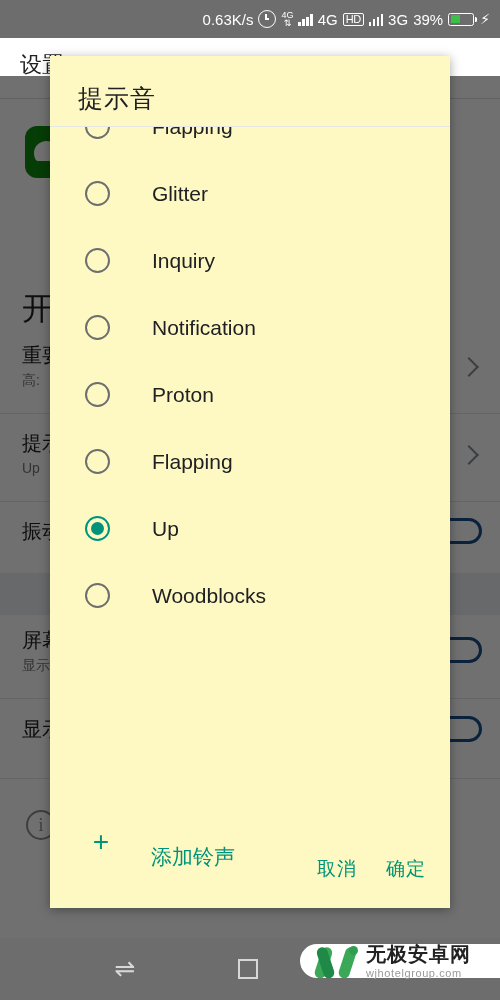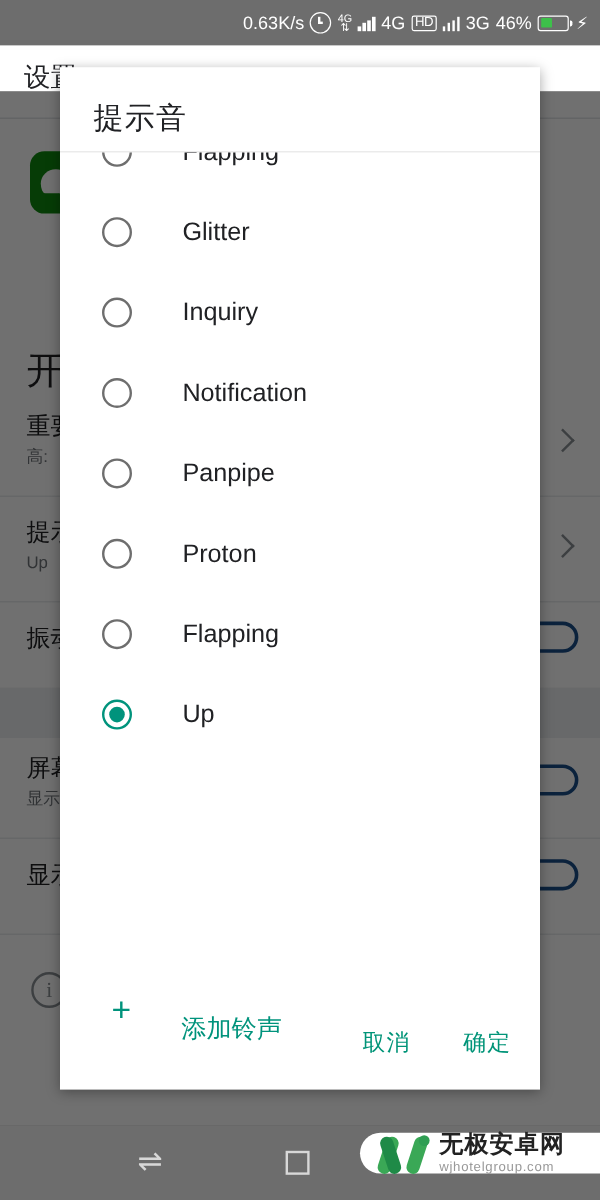--- a/index.html
+++ b/index.html
@@ -104,21 +104,21 @@
     font-size:18px;text-align:center;line-height:26px;font-family:"Liberation Serif",serif;
   }
   #dim{
     position:absolute;left:0;top:38px;width:500px;height:900px;
     background:rgba(0,0,0,.56);
   }
 
   
   #dialog{
     position:absolute;left:50px;top:56px;width:400px;height:852px;
-    background:#ffffff;overflow:hidden;
+    background:#fef9c3;overflow:hidden;
     box-shadow:0 2px 10px rgba(0,0,0,.35);
   }
   #dlg-title{
     position:absolute;left:28px;top:26px;font-size:25px;color:#202124;
     letter-spacing:1px;
   }
   #dlg-title-div{position:absolute;left:0;top:70px;width:400px;height:1px;background:#e6e6e6;}
 
   #dlg-list{
     position:absolute;left:0;top:71px;width:364px;height:660px;overflow:hidden;
@@ -136,21 +136,21 @@
   }
   .opt .lbl{position:absolute;left:102px;font-size:21px;color:#202124;}
 
   #add-row{position:absolute;left:0;top:758px;width:400px;height:60px;}
   #add-plus{
     position:absolute;left:40px;top:18px;width:22px;height:22px;color:#00937c;
     font-size:28px;line-height:20px;text-align:center;
   }
   #add-label{position:absolute;left:101px;top:29px;font-size:21px;color:#00937c;}
 
-  #dlg-actions{position:absolute;right:24px;top:800px;display:flex;gap:44px;}
+  #dlg-actions{position:absolute;right:24px;top:800px;display:flex;gap:29px;}
   #dlg-actions div{font-size:19px;color:#009478;letter-spacing:1px;}
 
   
   #navbar{
     position:absolute;left:0;top:938px;width:500px;height:62px;background:#6d6d6d;
   }
   #nav-swap{
     position:absolute;left:108px;top:18px;width:34px;height:24px;color:#d8d8d8;
     font-size:25px;line-height:24px;text-align:center;
   }
@@ -193,21 +193,21 @@
       </span>
     <span>4G</span>
     <span class="ic-hd">HD</span>
     <span class="bars">
         <i></i>
         <i></i>
         <i></i>
         <i></i>
       </span>
     <span>3G</span>
-    <span>46%</span>
+    <span>39%</span>
     <span class="ic-batt">
         <span></span>
       </span>
     <span class="ic-bolt">⚡</span>
   </div>
 </div>
 
 <div id="scrim">
   <div id="bgpage">
     <div id="bg-title">设置</div>
@@ -273,33 +273,33 @@
         <div class="opt">
           <span class="radio"></span>
           <span class="lbl">Inquiry</span>
         </div>
         <div class="opt">
           <span class="radio"></span>
           <span class="lbl">Notification</span>
         </div>
         <div class="opt">
           <span class="radio"></span>
-          <span class="lbl">Panpipe</span>
-        </div>
-        <div class="opt">
-          <span class="radio"></span>
           <span class="lbl">Proton</span>
         </div>
         <div class="opt">
           <span class="radio"></span>
           <span class="lbl">Flapping</span>
         </div>
         <div class="opt sel">
           <span class="radio"></span>
           <span class="lbl">Up</span>
+        </div>
+        <div class="opt">
+          <span class="radio"></span>
+          <span class="lbl">Woodblocks</span>
         </div>
       </div>
   </div>
 
   <div id="add-row">
     <div id="add-plus">+</div>
     <div id="add-label">添加铃声</div>
   </div>
 
   <div id="dlg-actions">

